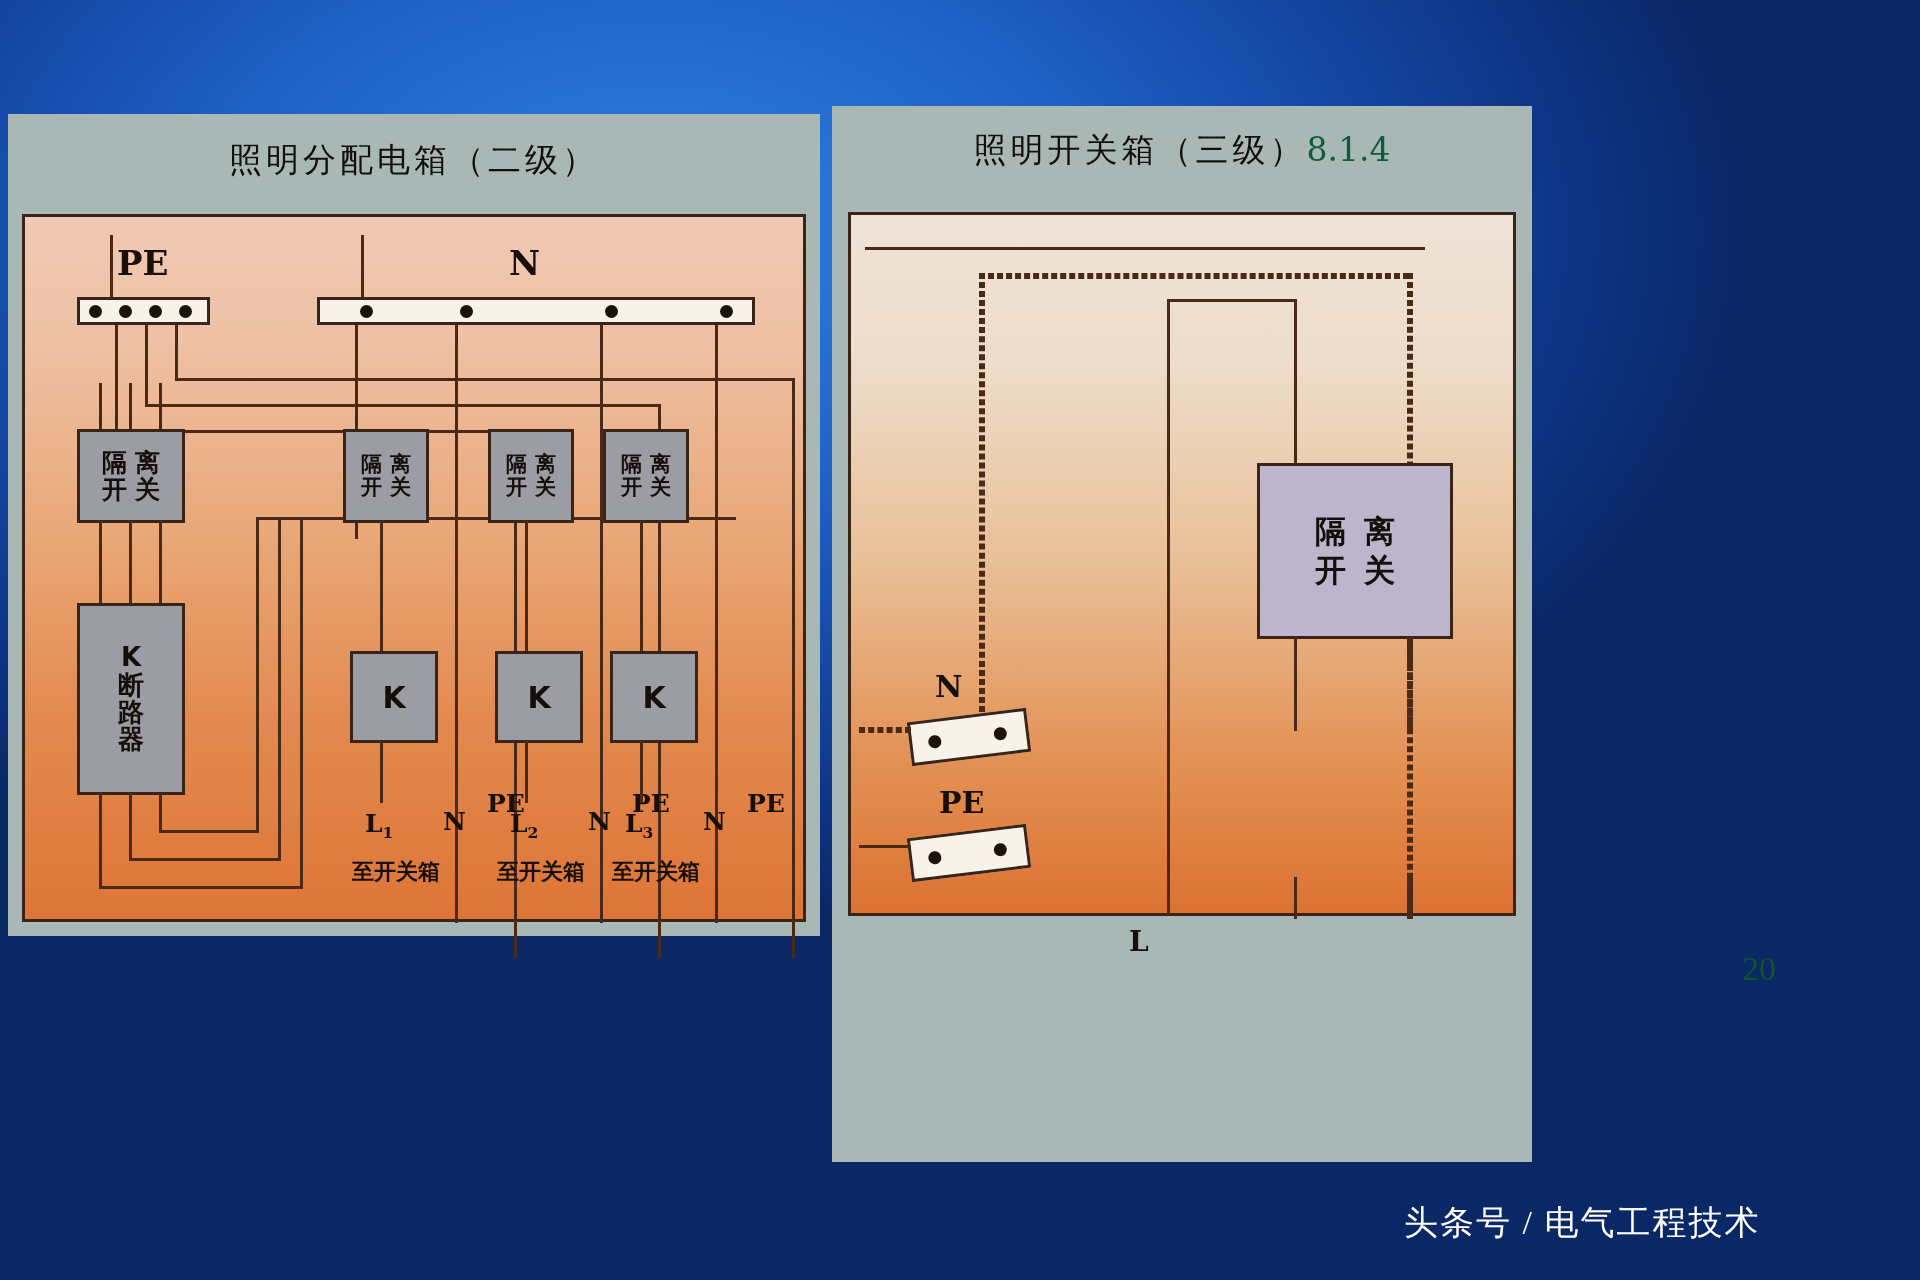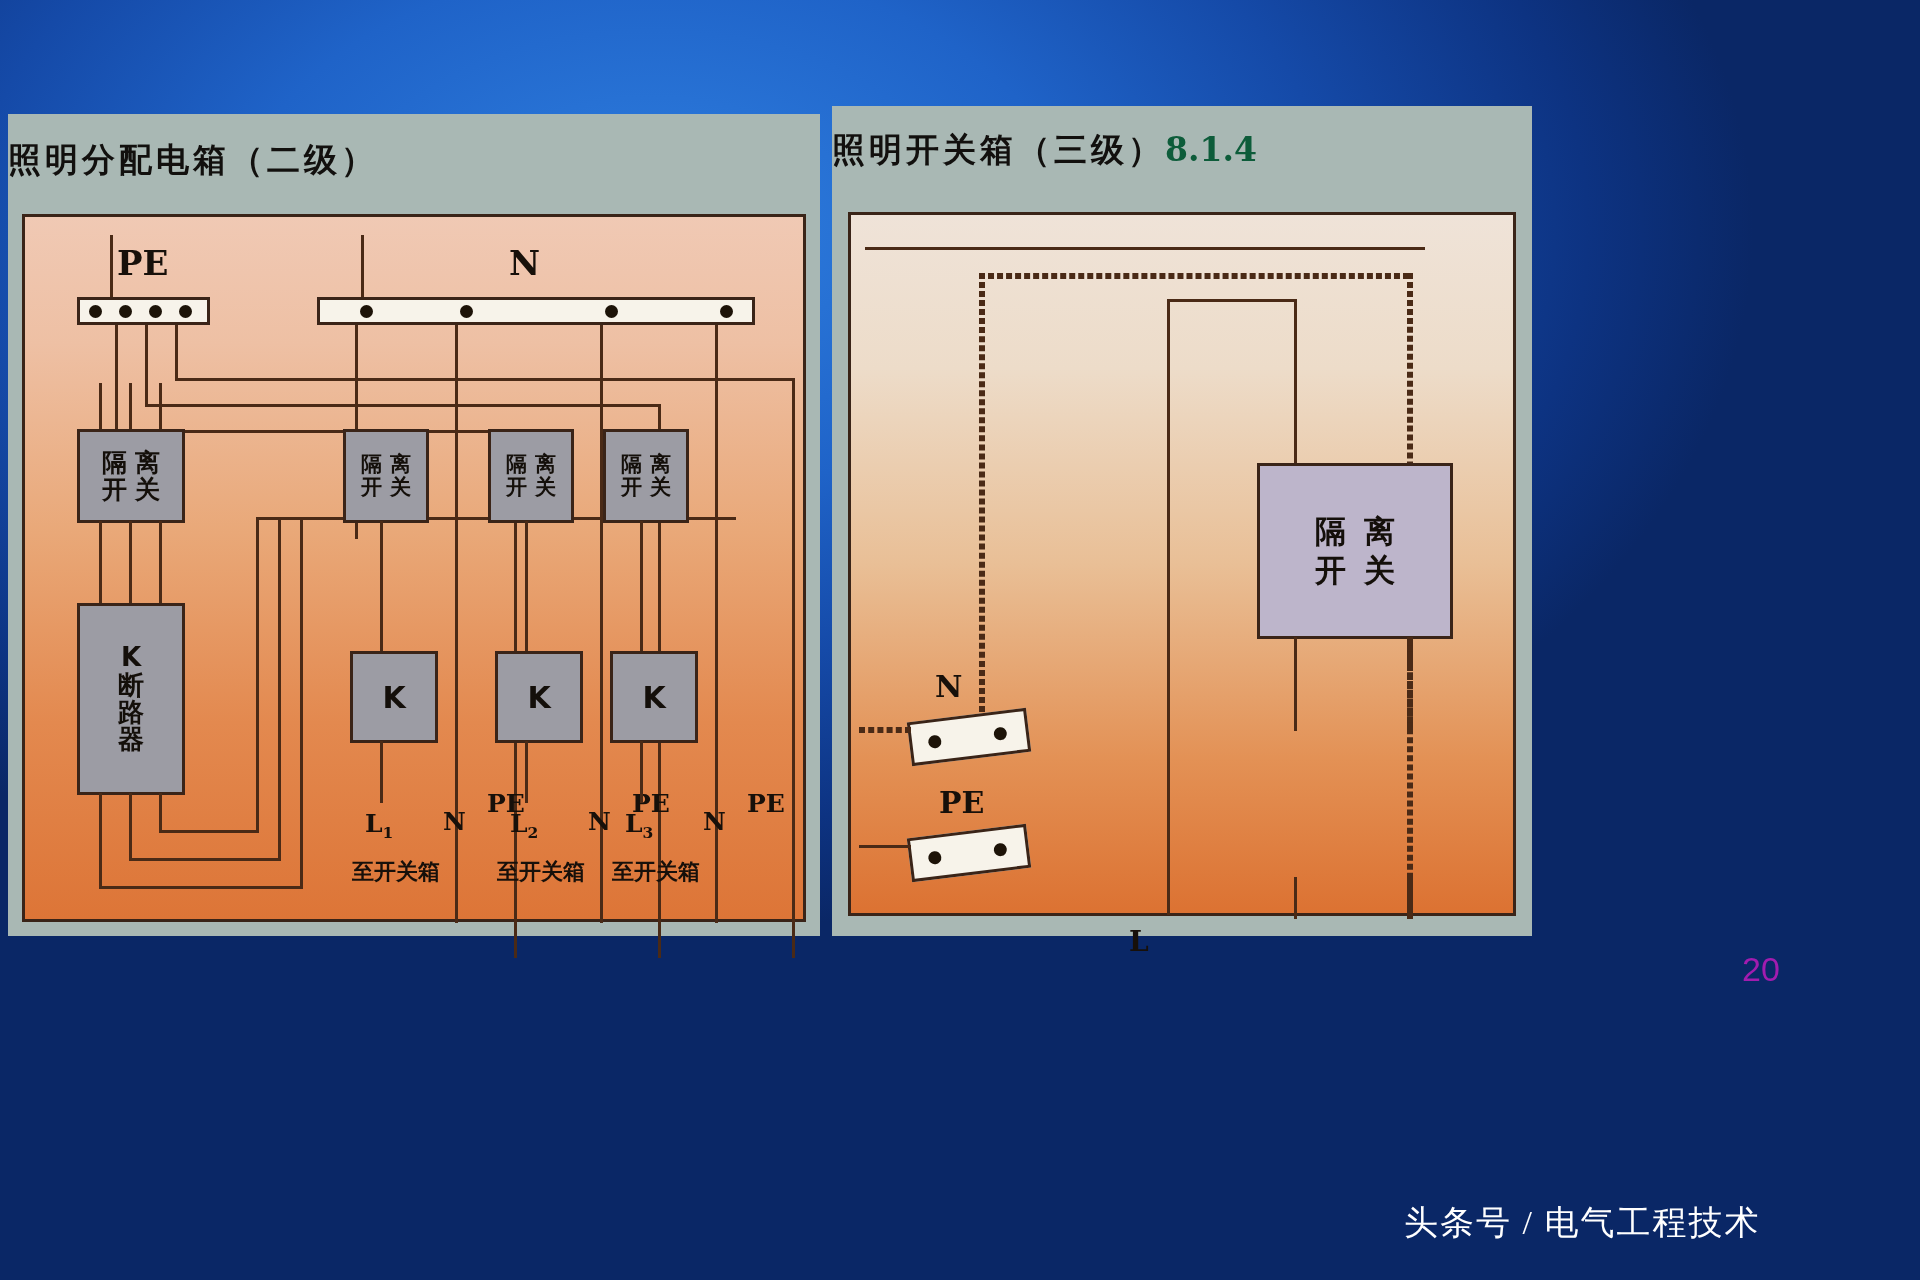--- a/index.html
+++ b/index.html
@@ -9,23 +9,23 @@
     background:
       radial-gradient(ellipse 1100px 700px at 34% 18%, #2f7fe0 0%, #1f63c8 38%, #154aa8 62%, #0d3382 85%, #0a2766 100%),
       linear-gradient(160deg,#1a5fc4 0%,#134a9e 45%,#0b2f72 100%);
     position:relative;
   }
 
   
   .panel { position:absolute; background:#a9b8b4; }
   .panel-title {
     position:absolute; left:0; right:0; top:0;
-    text-align:left;
+    text-align:center;
     font-family:"DejaVu Sans", sans-serif;
-    font-weight:bold; color:#12100e;
+    font-weight:normal; color:#12100e;
     letter-spacing:4px; white-space:nowrap;
   }
   .sec-num { color:#0d5c3a; letter-spacing:0px; font-family:"DejaVu Serif", serif; }
 
   .board {
     position:absolute;
     background:
       linear-gradient(180deg,#f0c9b4 0%,#eec0a4 18%,#e9a878 45%,#e3894f 72%,#dd7537 100%);
     border:3px solid #3a2418;
   }
@@ -57,21 +57,21 @@
   .blk .cnv { display:flex; flex-direction:column; align-items:center; line-height:1.05; }
 
   .lbl {
     position:absolute; color:#17100a; font-weight:bold;
     font-family:"DejaVu Serif", serif; white-space:nowrap;
   }
   .lbl.cn { font-family:Liberation Sans, sans-serif; }
   .lbl sub { font-size:0.62em; }
 
   .pagenum {
-    position:absolute; color:#a21caf; font-family:Liberation Sans, sans-serif;
+    position:absolute; color:#14532d; font-family:Liberation Serif, serif;
   }
   .watermark {
     position:absolute; color:#ffffff; font-family:Liberation Serif, serif;
     white-space:nowrap;
   }
 </style>
 </head>
 <body>
 
 <div class="panel" style="left:8px; top:114px; width:812px; height:822px;">
@@ -209,21 +209,21 @@
 
     <div class="lbl" style="left:600px; top:592px; font-size:25px;">
       <span>L</span><sub>3</sub>
     </div>
     <div class="lbl" style="left:678px; top:590px; font-size:25px;">N</div>
     <div class="lbl" style="left:722px; top:572px; font-size:25px;">PE</div>
     <div class="lbl cn" style="left:587px; top:640px; font-size:22px;">至开关箱</div>
   </div>
 </div>
 
-<div class="panel" style="left:832px; top:106px; width:700px; height:830px;">
+<div class="panel" style="left:832px; top:106px; width:700px; height:1056px;">
   <div class="panel-title" style="top:22px; font-size:33px;">
     <span>照明开关箱（三级）</span><span class="sec-num">8.1.4</span>
   </div>
 
   <div class="board right" style="left:16px; top:106px; width:668px; height:704px;">
 
     <div class="w wh" style="left:14px; top:32px; width:560px;"></div>
 
     <div class="wd" style="left:128px; top:58px; width:430px; height:0; border-top-width:3px;"></div>
     <div class="wd" style="left:128px; top:58px; width:0; height:448px; border-left-width:3px;"></div>

